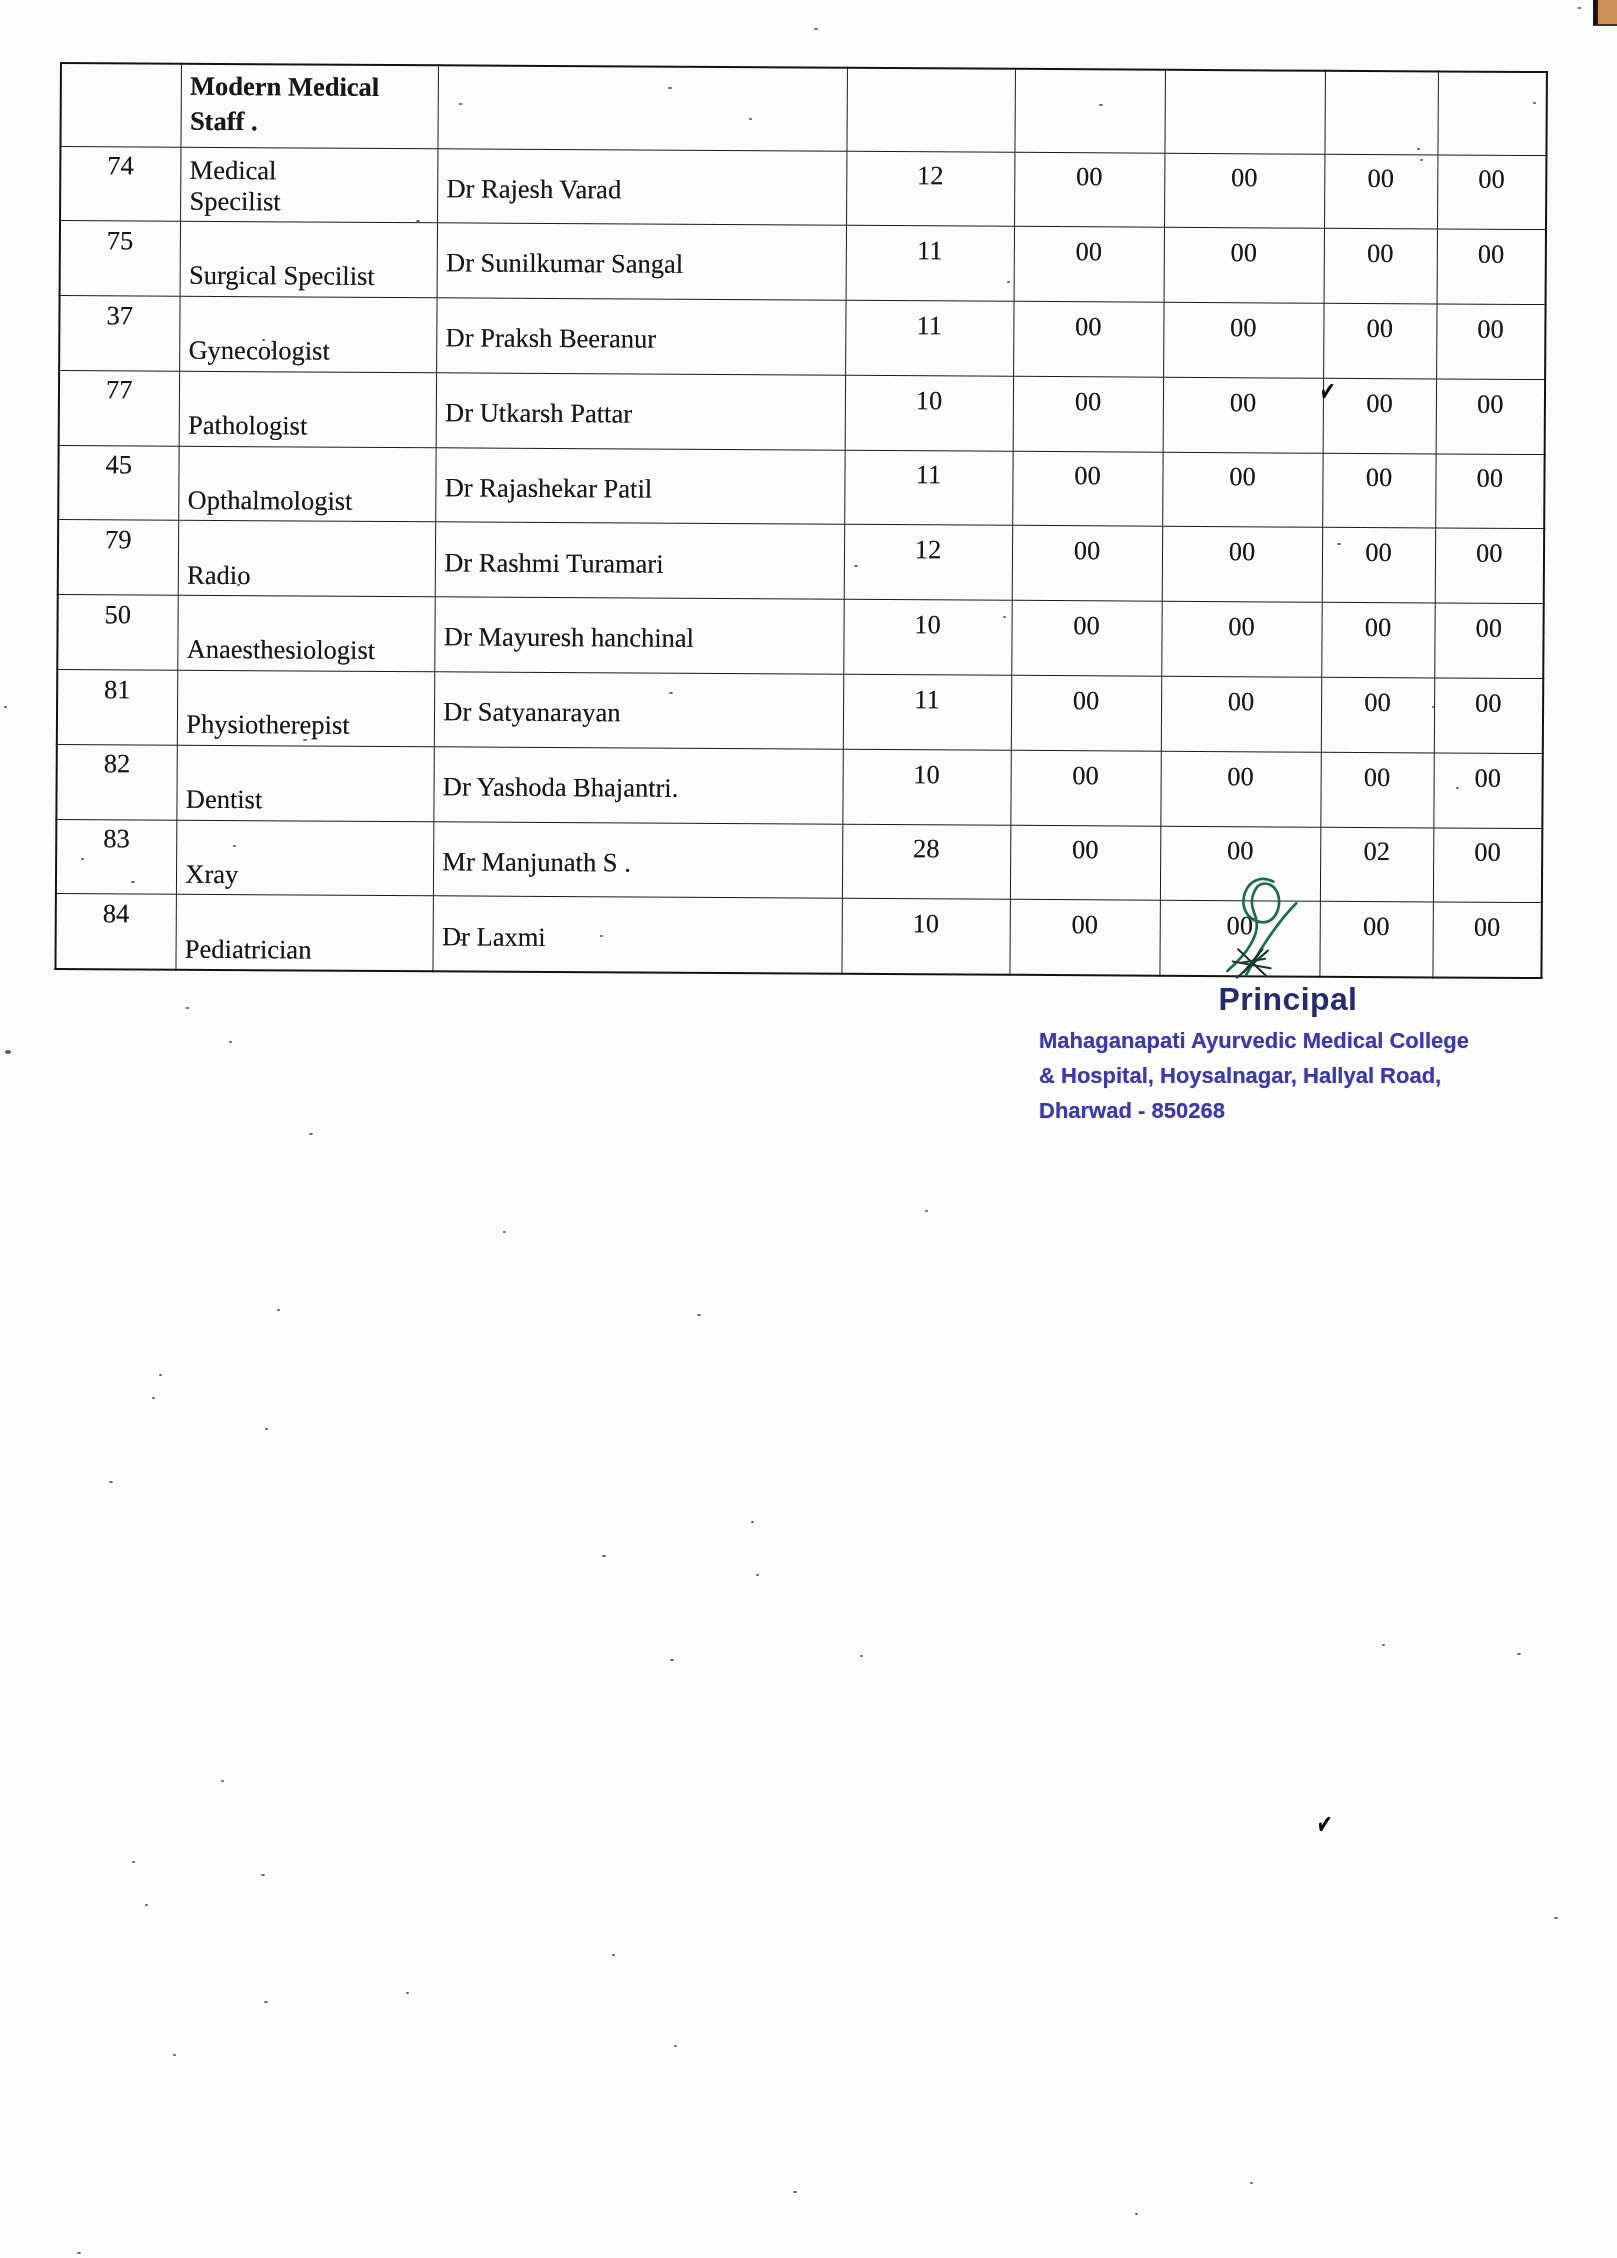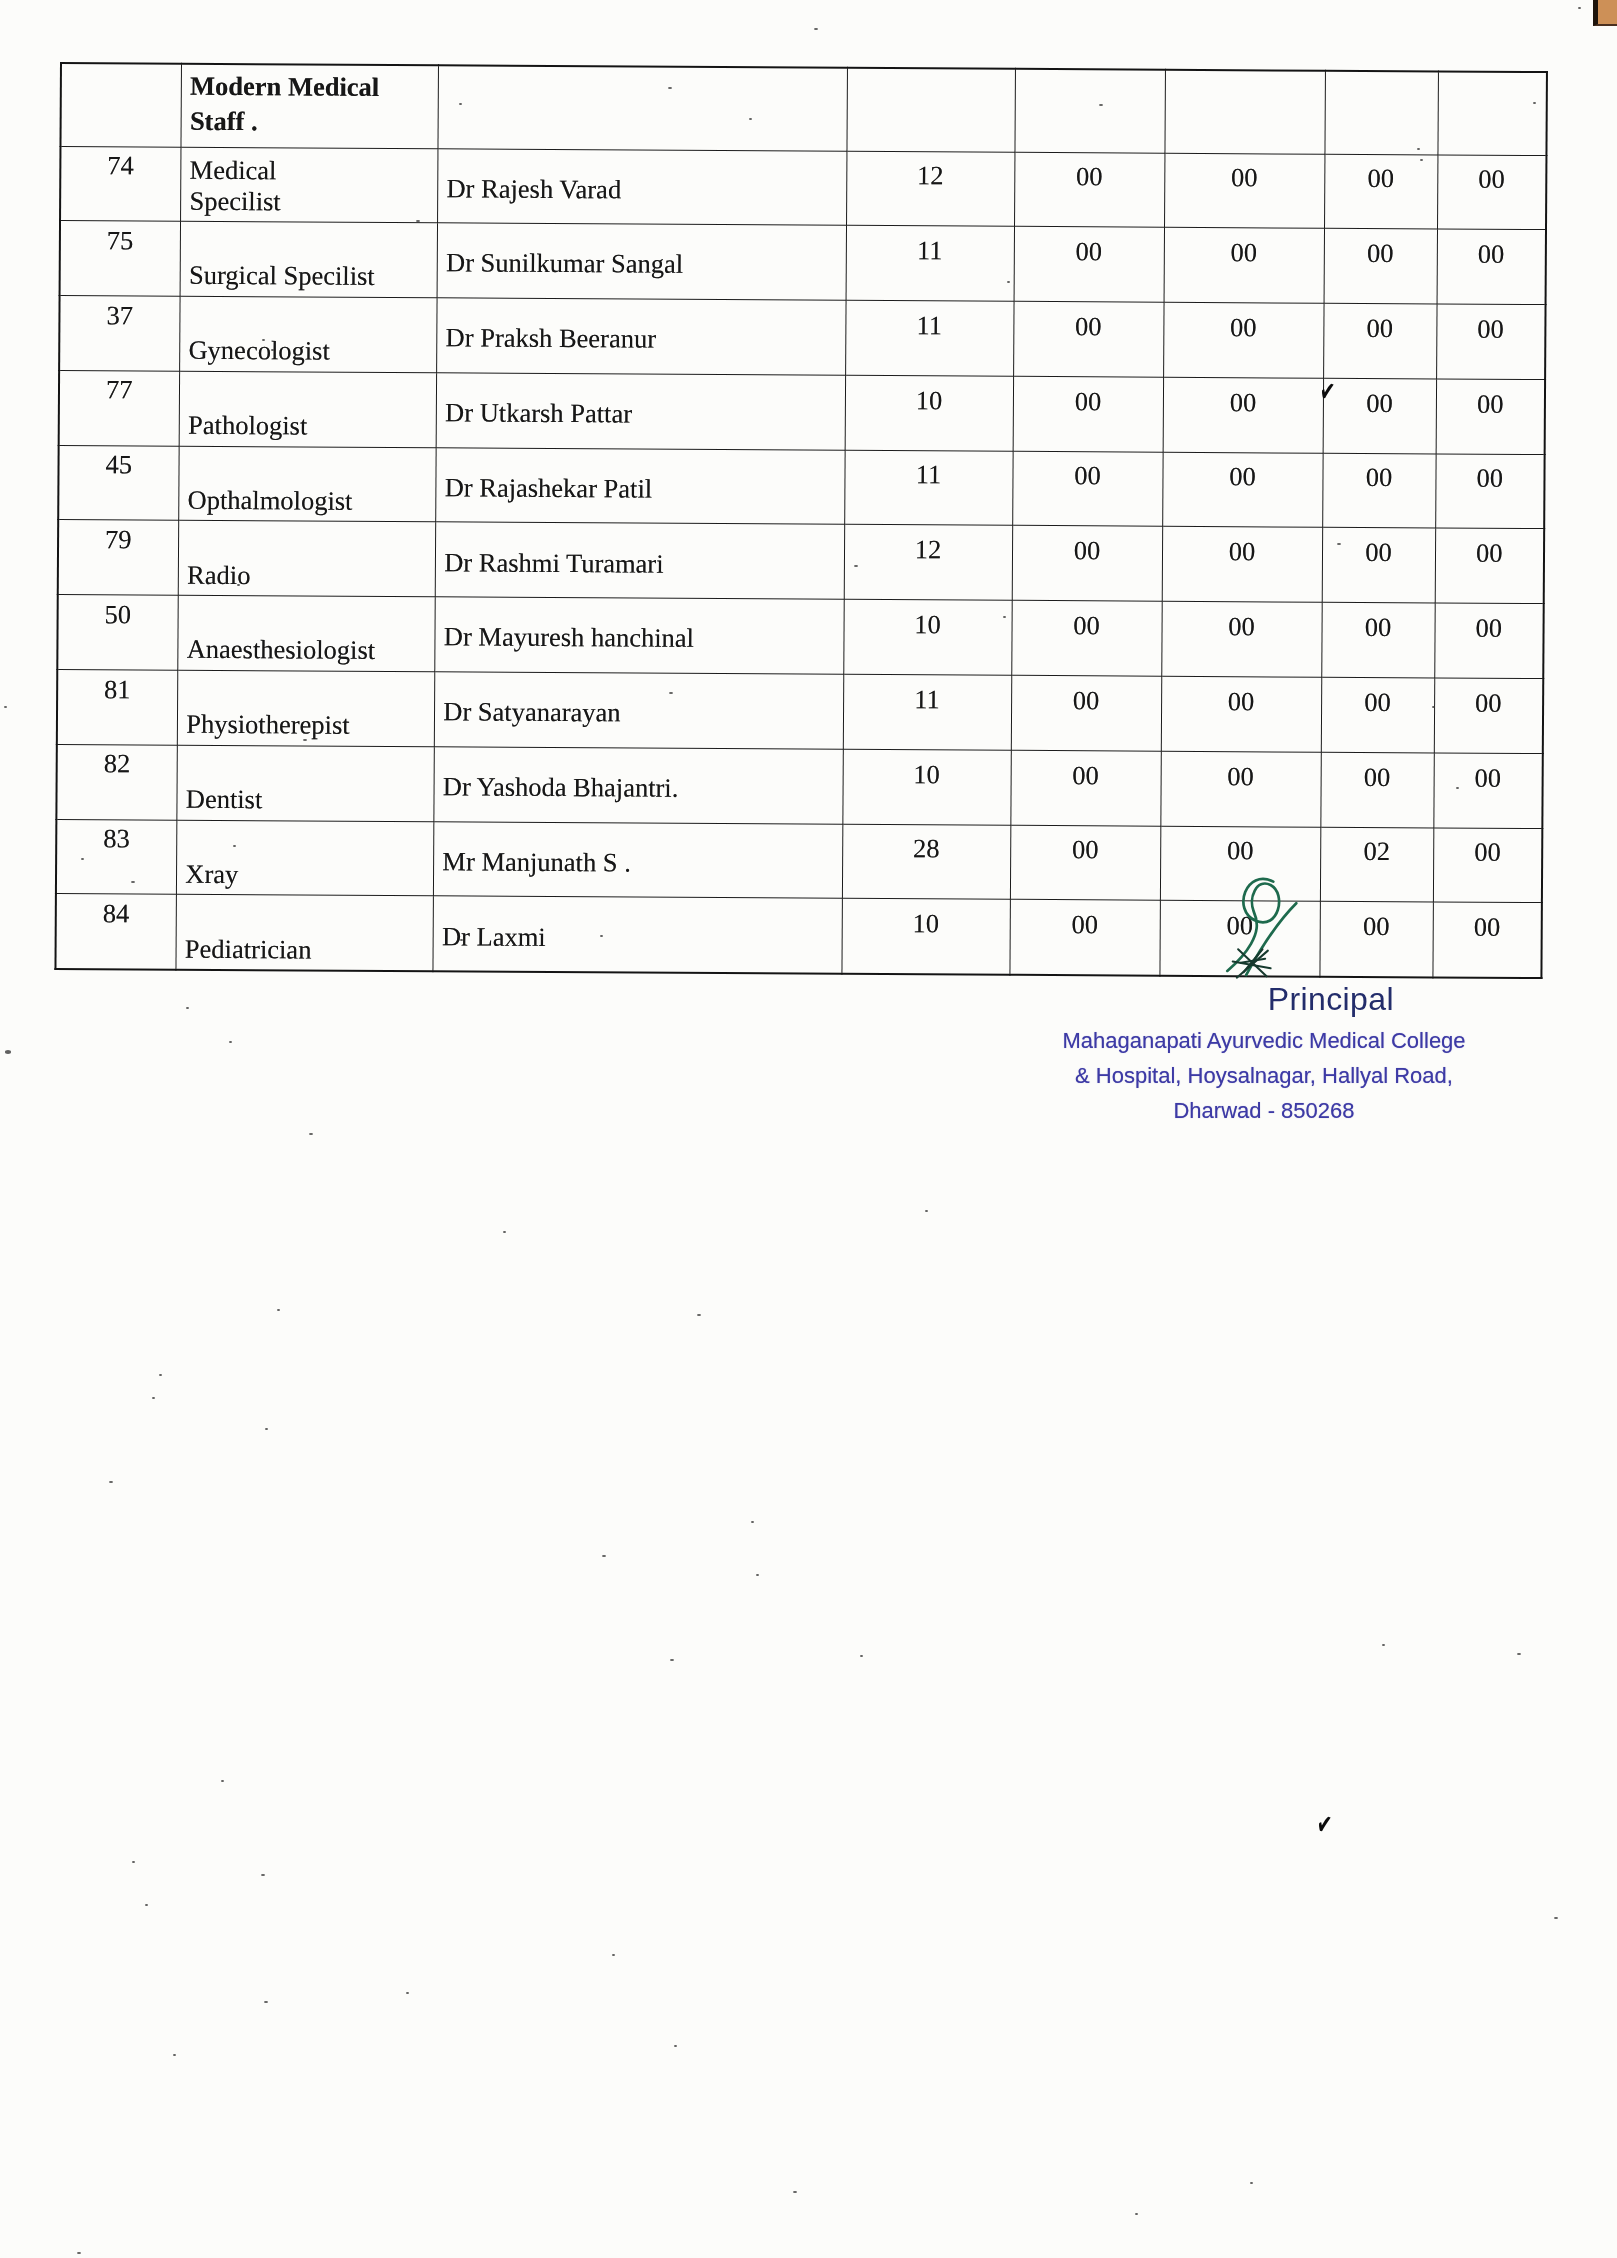--- a/index.html
+++ b/index.html
@@ -37,31 +37,31 @@
   td.c-cat{vertical-align:bottom;padding:0 3.5px 5.3px 8.8px;font-size:26.5px;white-space:pre-line;line-height:1.15;}
   td.c-name{vertical-align:middle;padding:5.3px 3.5px 0 8.8px;font-size:27px;}
   td.c-val{vertical-align:top;text-align:center;padding-top:8.8px;font-size:25px;}
   
   .signature{
     position:absolute;left:1207px;top:858px;width:115px;height:146px;
   }
   .signature svg{width:100%;height:100%;}
   .stamp-title{
     position:absolute;left:1182px;top:981px;width:212px;
-    text-align:right;
+    text-align:center;
     font-family:"Liberation Sans", sans-serif;
-    font-weight:normal;font-size:32px;
+    font-weight:bold;font-size:32px;
     color:var(--stamp-title-color,#232d6b);
     letter-spacing:0.4px;
   }
   .stamp-org{
     position:absolute;left:1039px;top:1023px;width:450px;
-    text-align:center;
+    text-align:left;
     font-family:"Liberation Sans", sans-serif;
-    font-weight:normal;font-size:22px;line-height:35px;
+    font-weight:bold;font-size:22px;line-height:35px;
     color:var(--stamp-org-color,#3d3aa5);
     text-shadow:0 0 0.9px rgba(61,58,165,.55);
   }
   
   .check-mark{
     position:absolute;
     font-size:29px;color:#0c0c0c;
     transform:scaleX(.62) rotate(7deg);
     transform-origin:top left;
     line-height:1;

